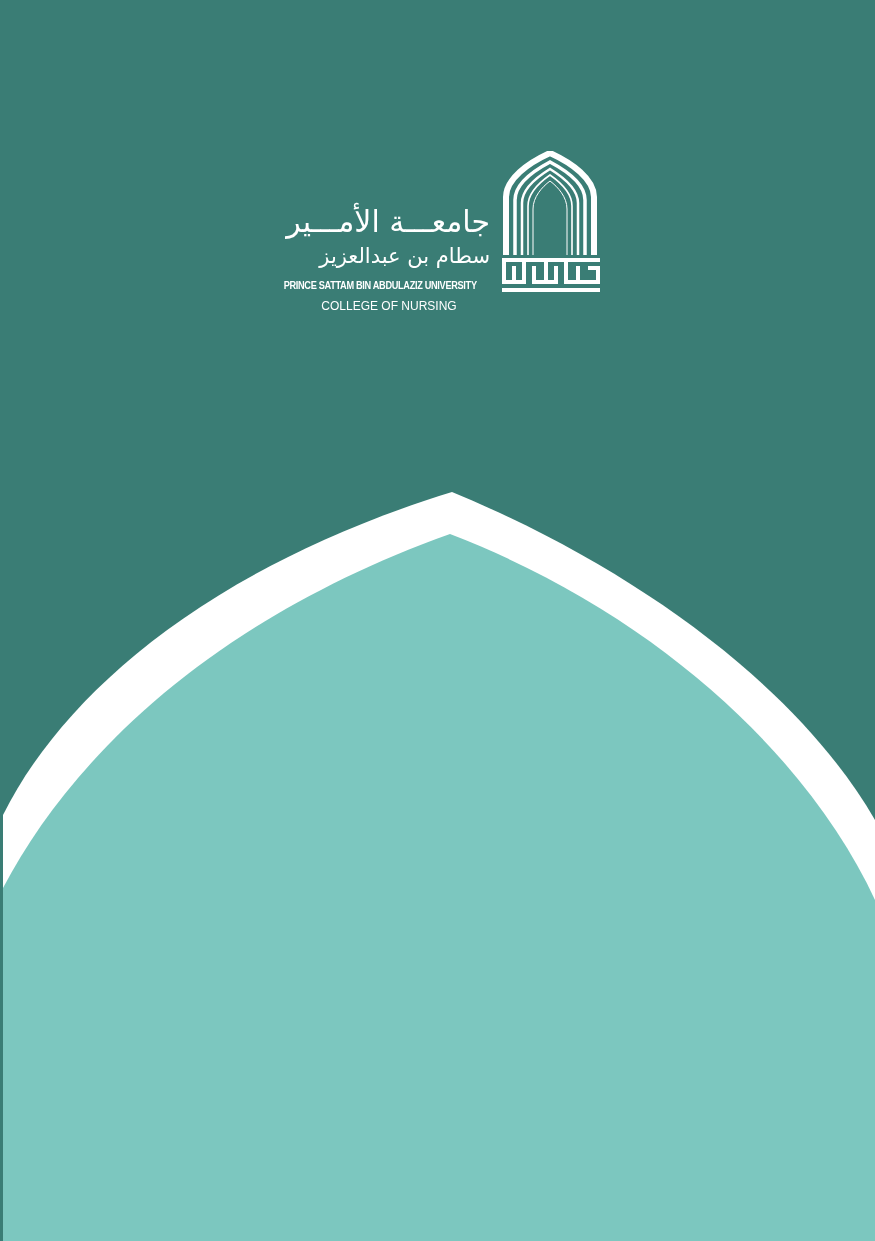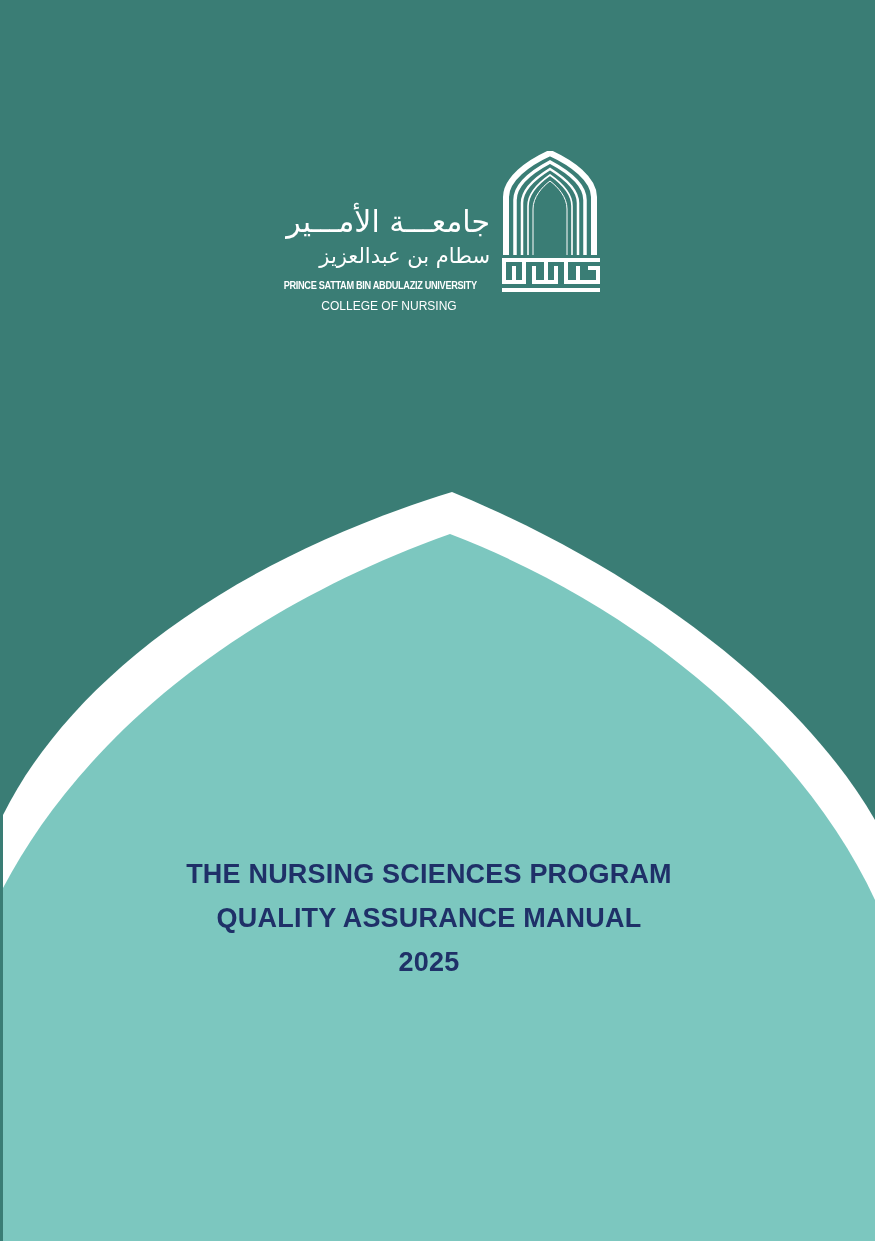--- a/index.html
+++ b/index.html
@@ -79,19 +79,14 @@
         <rect x="64" y="107" width="4" height="26"></rect>
         <rect x="64" y="129" width="36" height="4"></rect>
         <rect x="76" y="115" width="4" height="14"></rect>
         <rect x="88" y="115" width="12" height="4"></rect>
         <rect x="96" y="115" width="4" height="18"></rect>
         <rect x="2" y="137" width="98" height="4"></rect>
       </g>
     </svg>
   </div>
 
-  <div class="title-block">
-    <div class="title-line">THE NURSING SCIENCES PROGRAM</div>
-    <div class="title-line">QUALITY ASSURANCE MANUAL</div>
-    <div class="title-line">2025</div>
-  </div>
 
 </div>
 
 </body></html>

